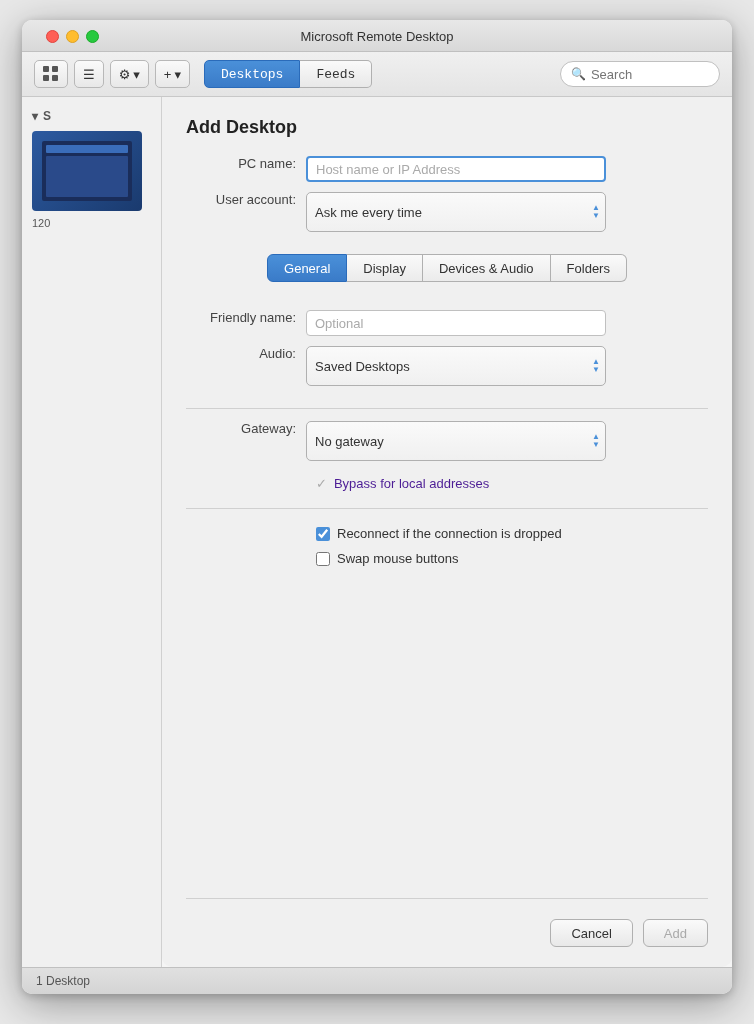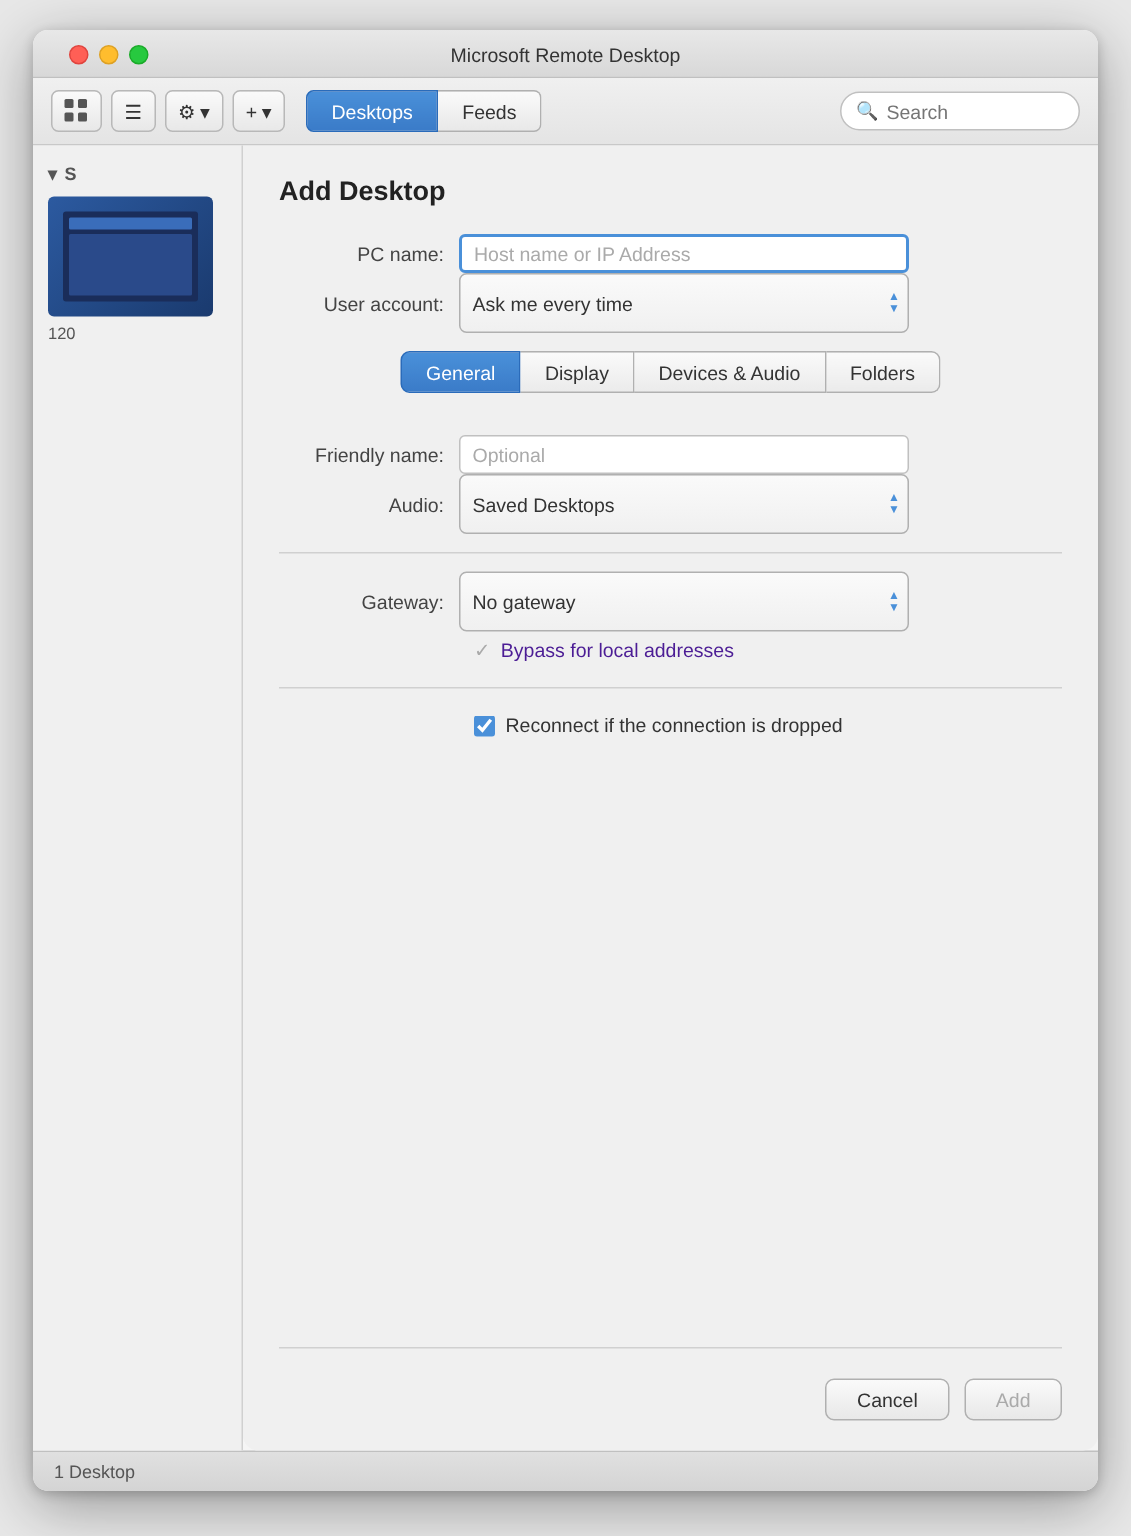--- a/index.html
+++ b/index.html
@@ -88,20 +88,21 @@
     .grid-cell {
       width: 6px;
       height: 6px;
       background: #555;
       border-radius: 1px;
     }
 
     .nav-tabs {
       display: flex;
       margin: 0 8px;
+      font-family: Liberation Mono, monospace;
     }
     .nav-tab {
       padding: 4px 16px;
       border: 1px solid #b0b0b0;
       cursor: pointer;
       font-size: 13px;
       background: linear-gradient(to bottom, #fafafa, #e8e8e8);
       color: #333;
       height: 28px;
       display: flex;
@@ -208,21 +209,21 @@
 
     .dialog-title {
       font-size: 18px;
       font-weight: 600;
       color: #222;
       margin-bottom: 18px;
     }
 
     .form-row {
       display: flex;
-      align-items: center;
+      margin-bottom: 10px;
     }
     .form-label {
       width: 120px;
       text-align: right;
       padding-right: 10px;
       font-size: 13px;
       color: #444;
     }
     .form-input {
       flex: 1;
@@ -527,20 +528,24 @@
         </div>
 
         <hr class="separator">
 
         <div class="checkbox-row">
           <input type="checkbox" class="checkbox-input" checked="" style="">
           <label class="checkbox-label">Reconnect if the connection is dropped</label>
         </div>
 
 
+        <div class="checkbox-row">
+          <input type="checkbox" class="checkbox-input" style="">
+          <label class="checkbox-label">Swap mouse buttons</label>
+        </div>
 
         <div class="dialog-footer">
           <button class="btn btn-cancel">Cancel</button>
           <button class="btn btn-add">Add</button>
         </div>
       </div>
     </div>
   </div>
 
   <div class="status-bar">

